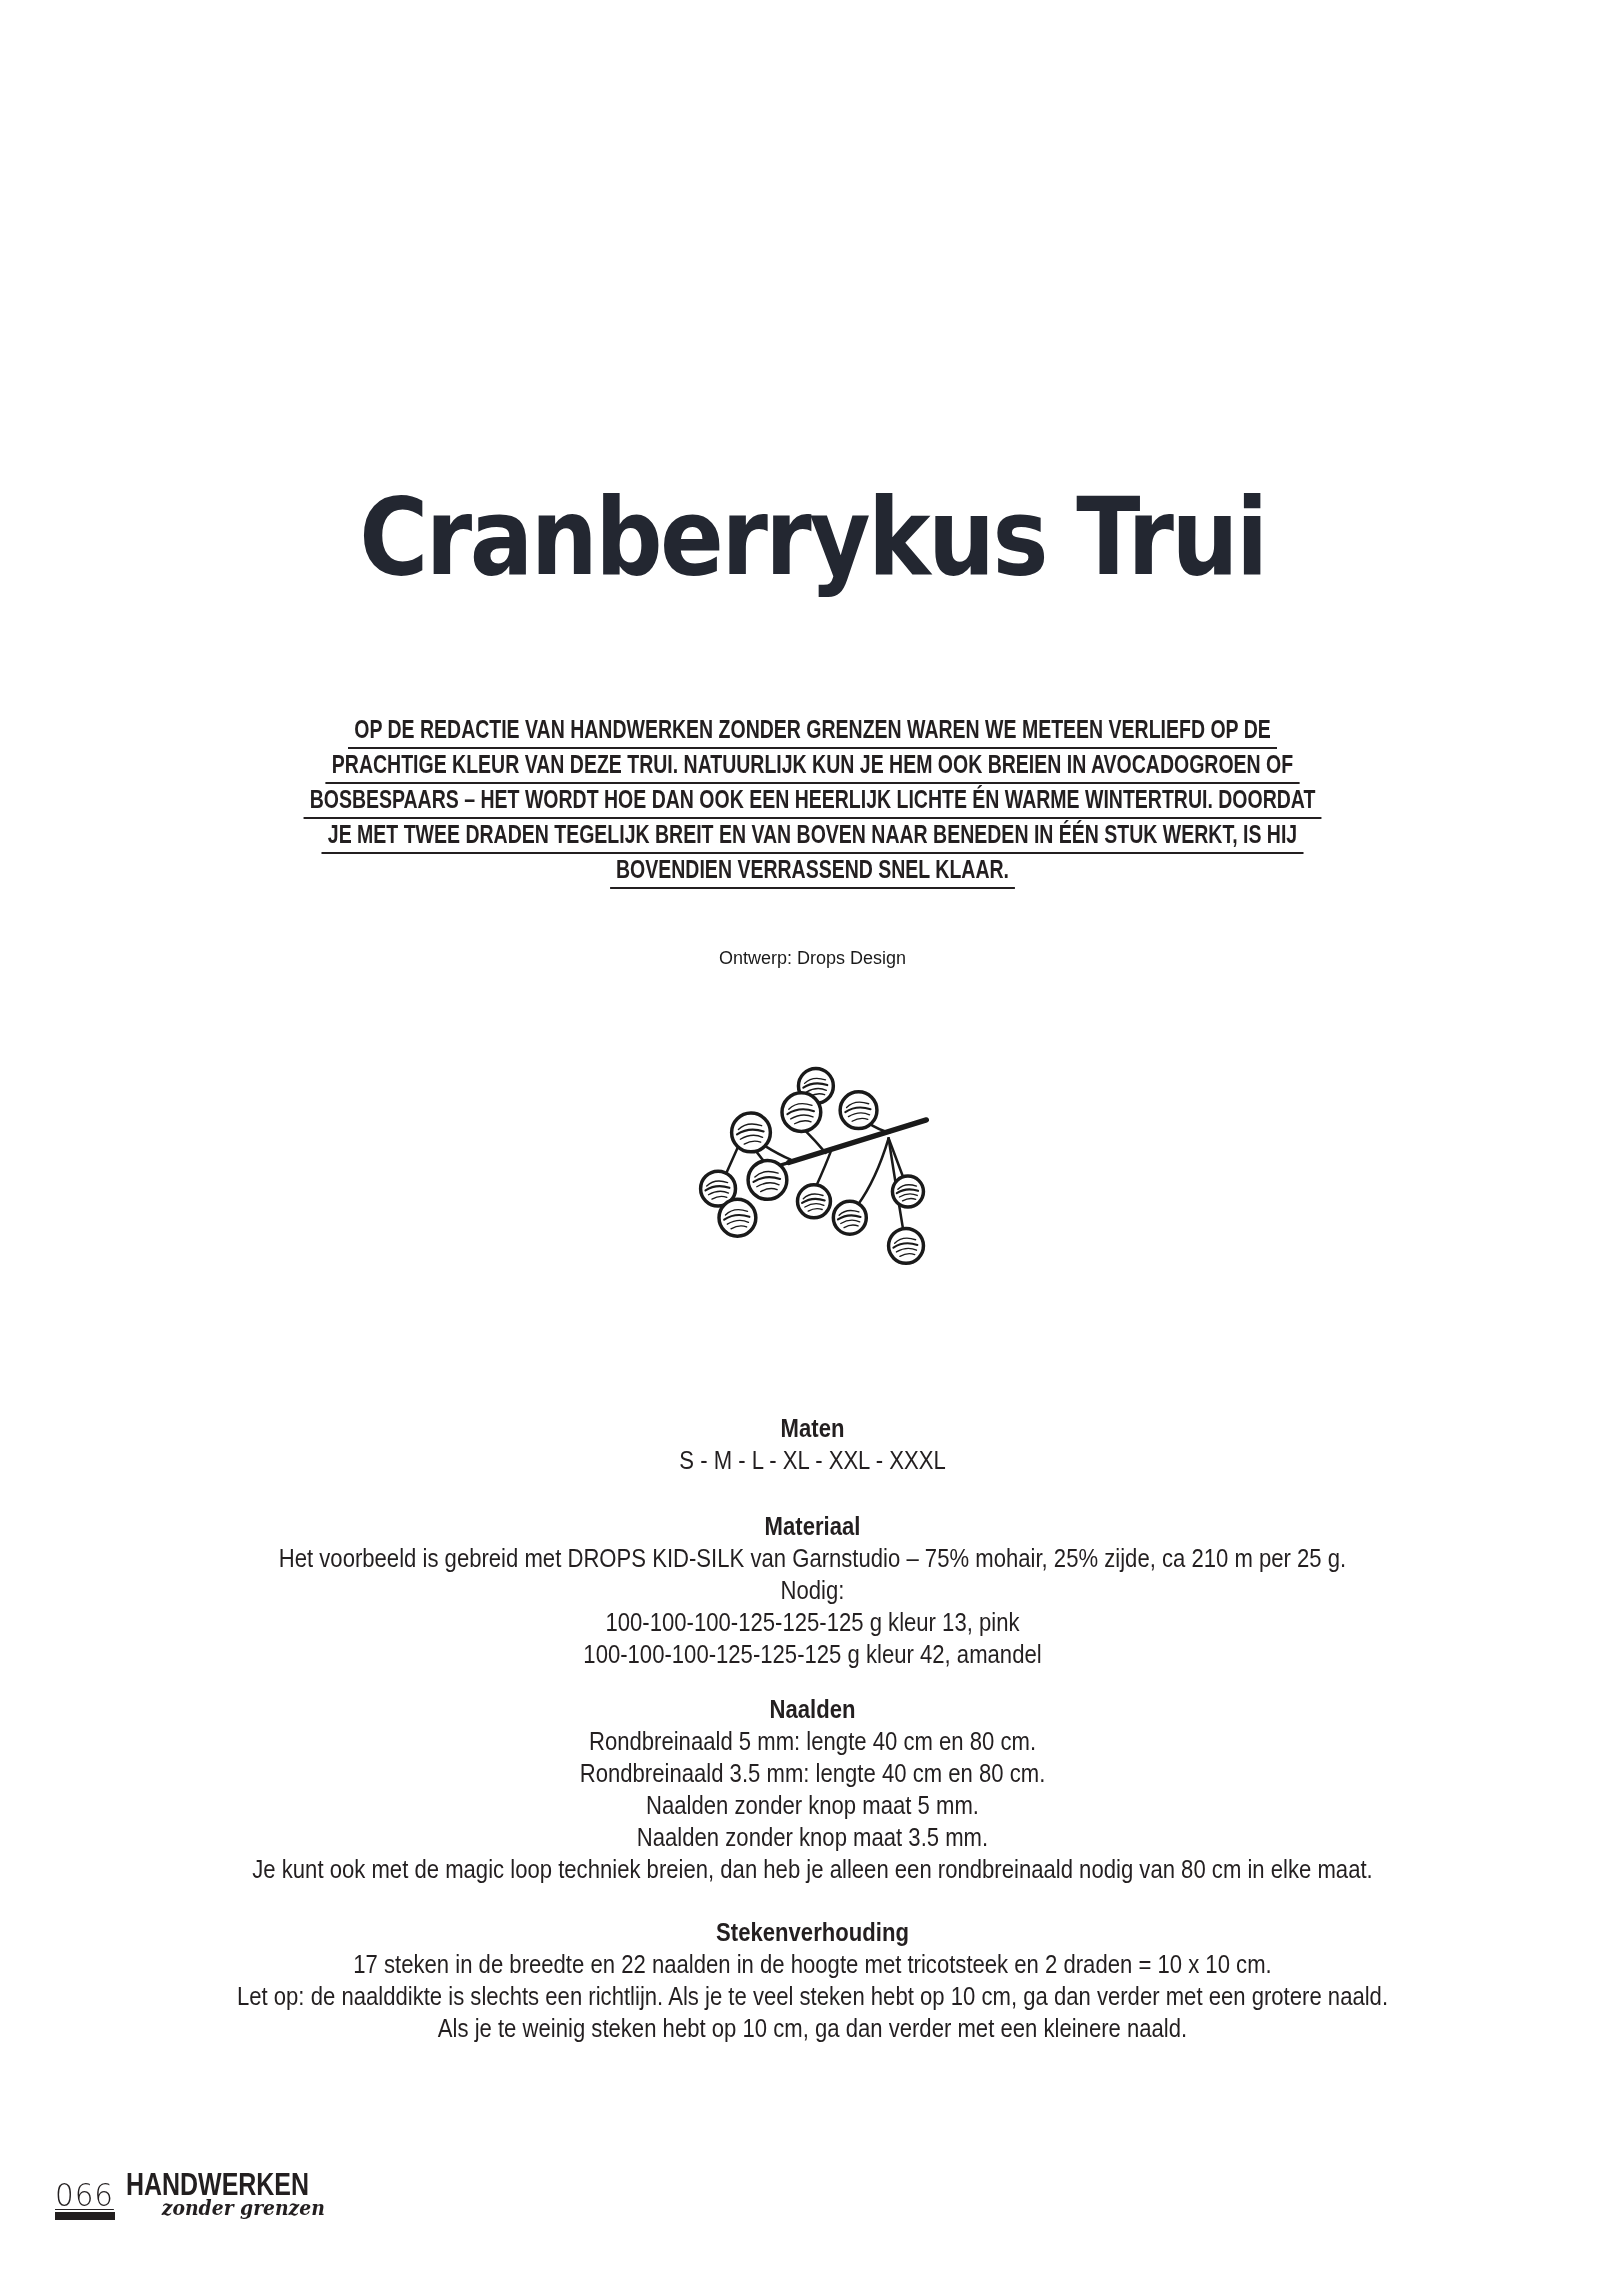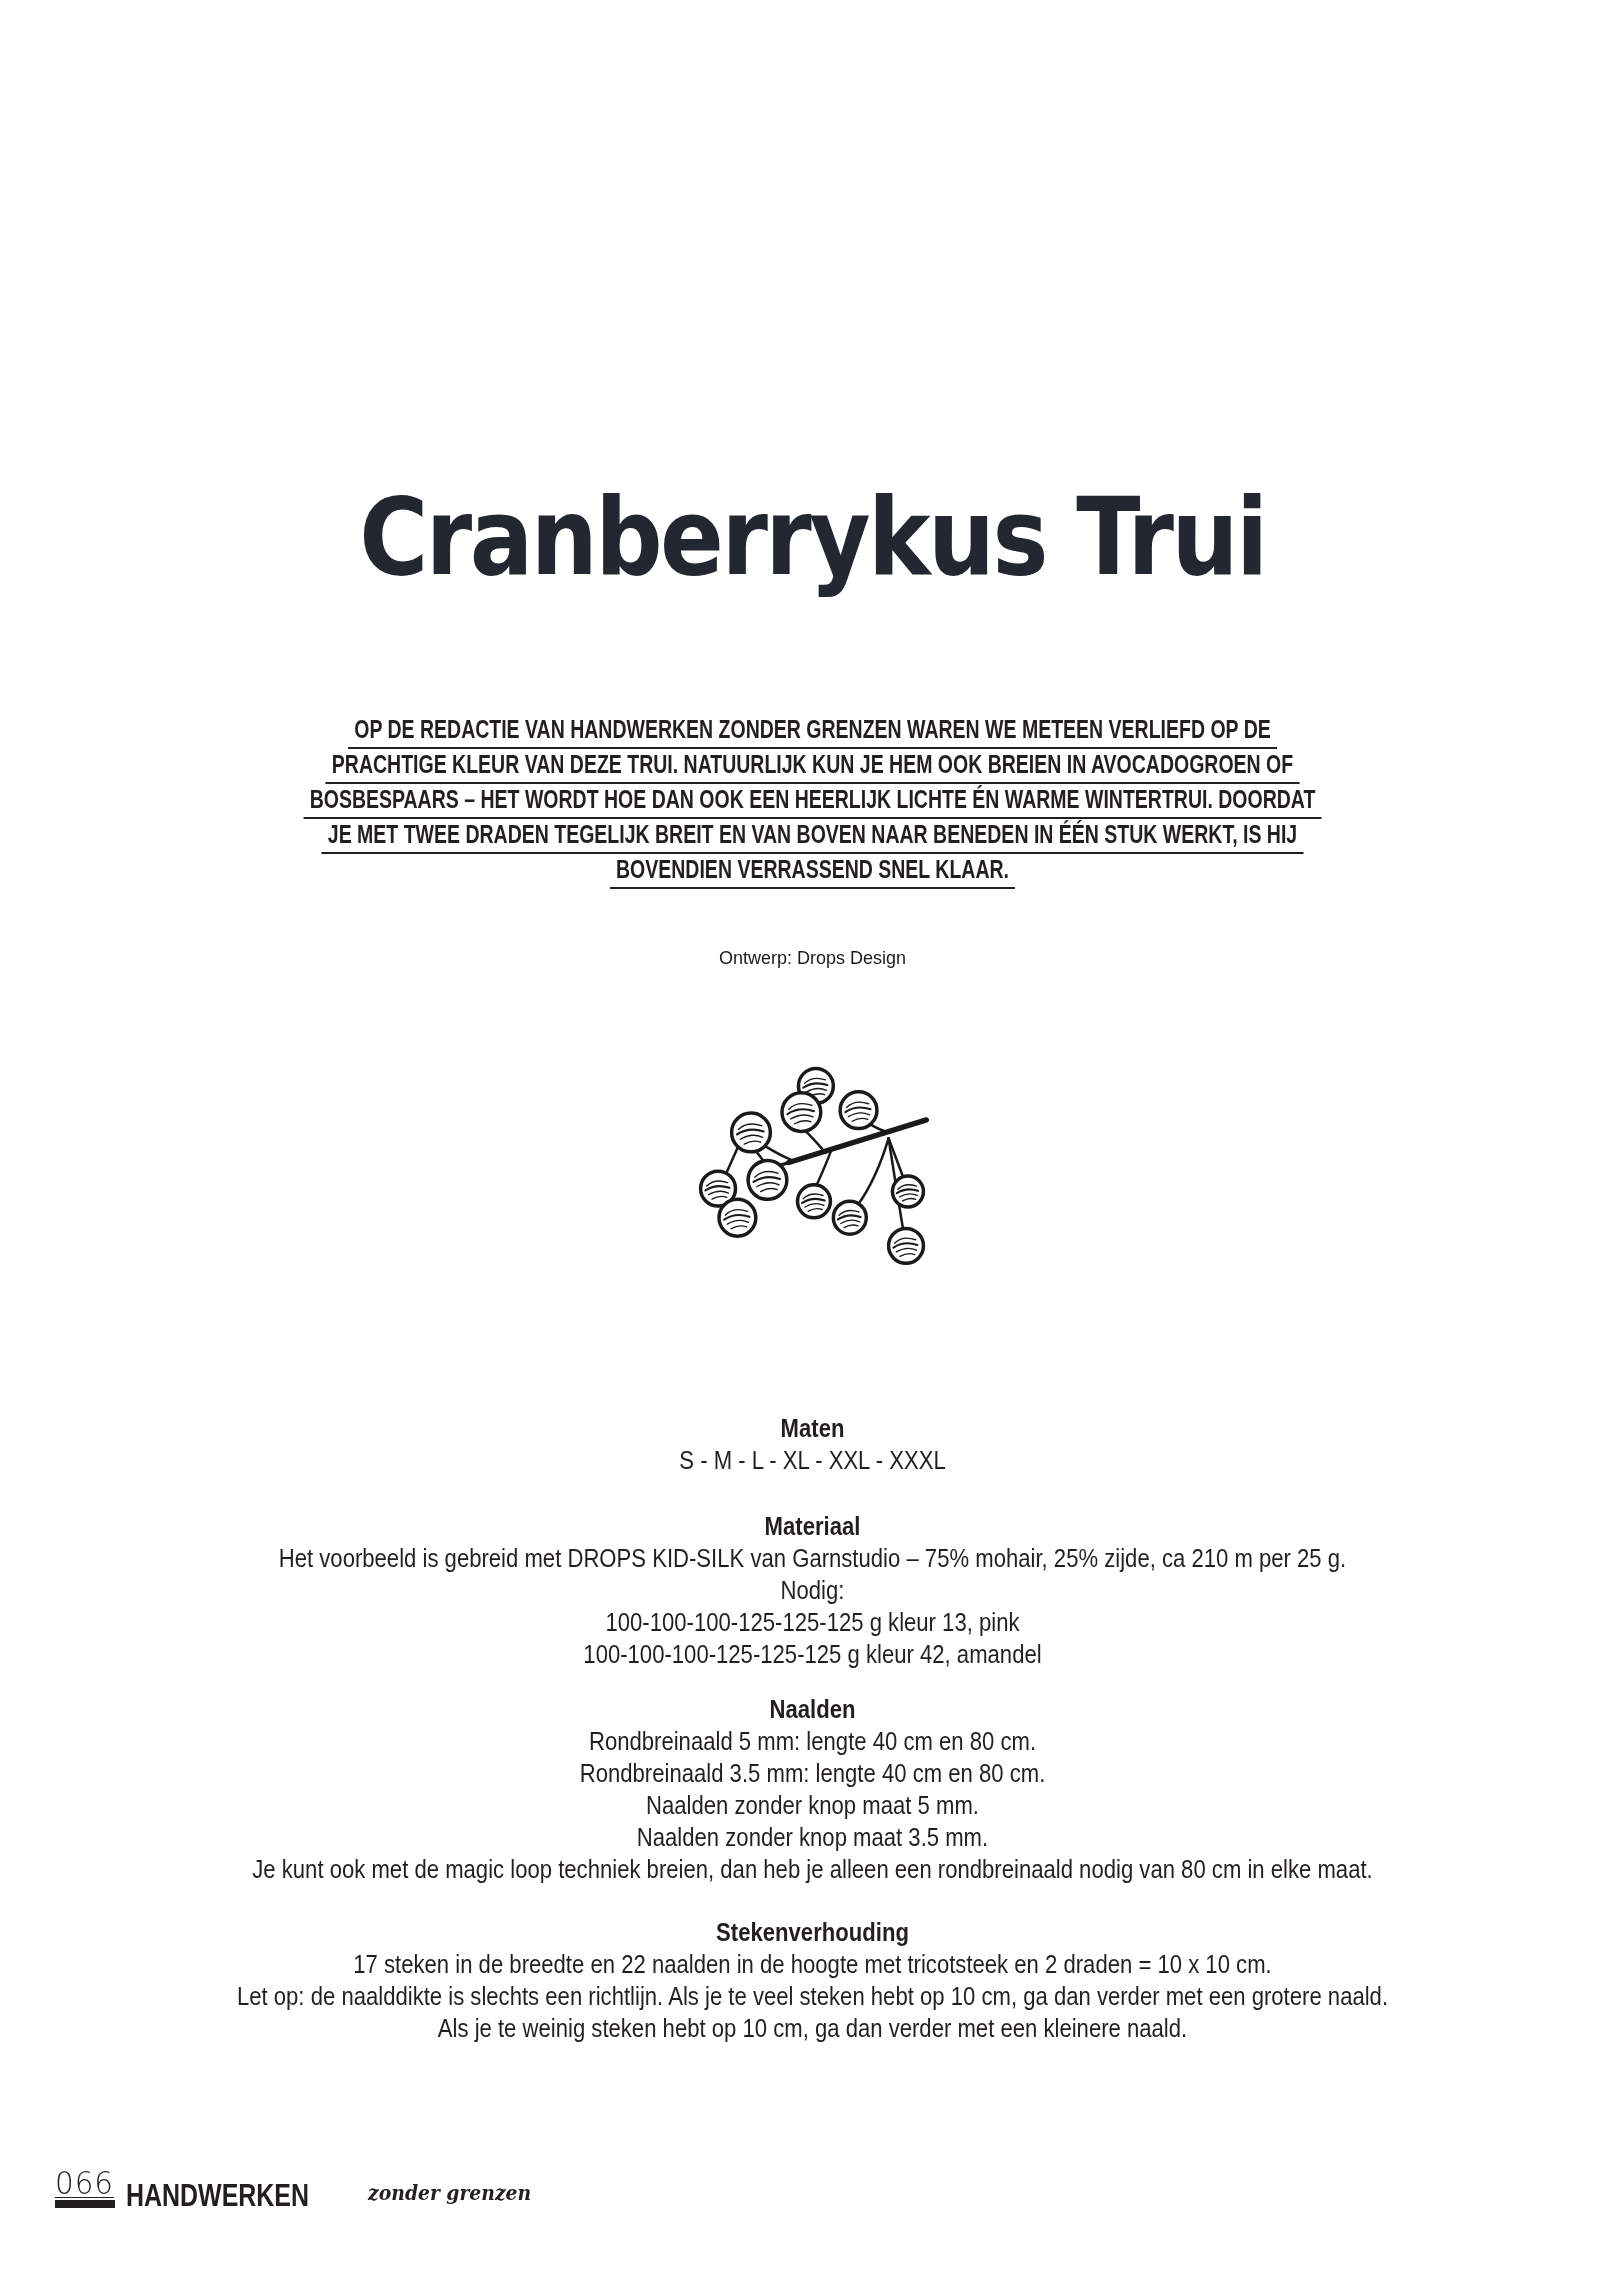--- a/index.html
+++ b/index.html
@@ -75,21 +75,21 @@
     font-family:"DejaVu Sans", sans-serif;
     font-weight:300;
     font-size:32px;line-height:25px;
     letter-spacing:1px;
     color:#231f20;
     border-bottom:1.9px solid #231f20;
     padding-bottom:1px;
     transform:scaleX(0.92);transform-origin:left 0;
   }
   .logo-bar{height:7.8px;background:#231f20;margin-top:1.9px;width:60px;}
-  .logo-right{display:flex;flex-direction:row;}
+  .logo-right{display:flex;flex-direction:column;}
   .logo-name{
     font-weight:bold;
     font-size:32px;line-height:26px;
     letter-spacing:0px;
     color:#231f20;
     transform:scaleX(0.78);transform-origin:left 0;
     white-space:nowrap;
   }
   .logo-sub{
     font-family:"DejaVu Serif", serif;

